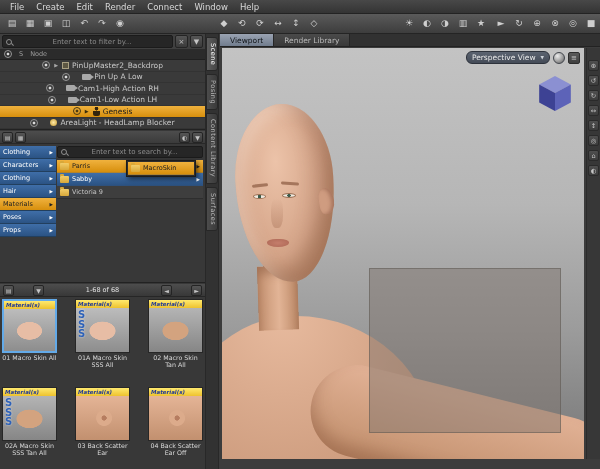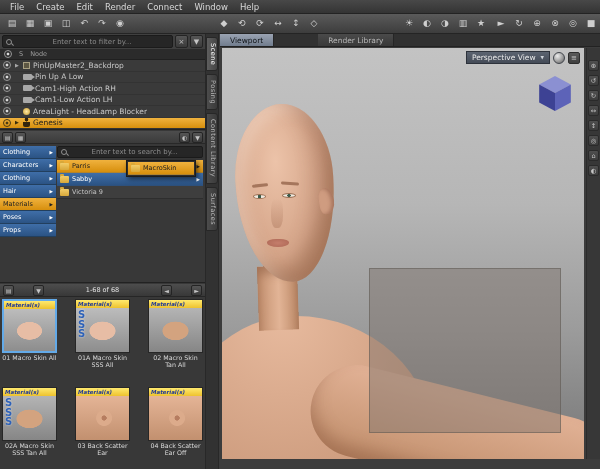--- a/index.html
+++ b/index.html
@@ -24,21 +24,21 @@
   .scene-pane{position:absolute;top:0;left:0;right:0;height:96px;border-bottom:1px solid #222;}
   .filter-row{display:flex;align-items:center;height:15px;padding:1px 2px;gap:2px;background:#404040;}
   .search-box{flex:1;display:flex;align-items:center;background:#262626;border:1px solid #1b1b1b;height:13px;border-radius:2px;padding:0 3px;gap:3px;min-width:0;}
   .mag{width:6px;height:6px;border:1px solid #8f8f8f;border-radius:50%;position:relative;flex:none;}
   .mag::after{content:"";position:absolute;width:3px;height:1px;background:#8f8f8f;transform:rotate(45deg);right:-2.5px;bottom:-1px;}
   .search-box input{flex:1;min-width:0;background:transparent;border:none;outline:none;color:#bbb;font-size:7px;font-family:inherit;text-align:center;}
   .search-box input::placeholder{color:#8a8a8a;}
   .sqbtn{width:13px;height:13px;background:linear-gradient(#565656,#3a3a3a);border:1px solid #242424;color:#c5c5c5;font-size:7px;display:flex;align-items:center;justify-content:center;flex:none;border-radius:2px;}
   .sqbtn.sm{width:11px;height:11px;font-size:6px;}
   .tree-header{height:11px;background:#2b2b2b;border-bottom:1px solid #202020;display:flex;align-items:center;font-size:6.5px;color:#9d9d9d;padding:0 4px;gap:7px;}
-  .tree-row{height:11.5px;display:flex;align-items:center;gap:3px;padding:0 3px;font-size:7.5px;color:#c8c8c8;background:#3a3a3a;border-bottom:1px solid #333;}
+  .tree-row{height:11.5px;display:flex;align-items:center;gap:3px;padding:0 3px;font-size:7.5px;color:#c8c8c8;background:#3a3a3a;border-bottom:1px solid #333;justify-content:center;}
   .tree-row.selected{background:linear-gradient(var(--accent,#f0b23e),var(--accent-dark,#d78f0d));color:#1c1c1c;}
   .tree-row .lbl,.folder-item .lbl,.cat-item .lbl{white-space:nowrap;overflow:hidden;text-overflow:ellipsis;}
   .eye{width:8px;height:8px;flex:none;border-radius:50%;border:1px solid #979797;background:radial-gradient(circle,#ddd 1.2px,transparent 1.7px);}
   .tree-row.selected .eye{border-color:#4a3a14;background:radial-gradient(circle,#4a3a14 1.2px,transparent 1.7px);}
   .exp{width:6px;font-size:5px;color:#a8a8a8;text-align:center;flex:none;line-height:1;}
   .tree-row.selected .exp{color:#3a2d0a;}
   .ic{flex:none;}
   .ic-prop{width:7px;height:7px;border:1px solid #a9a083;background:#5d5743;}
   .ic-cam{width:9px;height:6px;background:#a8a8a8;border-radius:1px;position:relative;}
   .ic-cam::after{content:"";position:absolute;right:-3px;top:1px;border-left:3px solid #a8a8a8;border-top:2px solid transparent;border-bottom:2px solid transparent;}
@@ -83,39 +83,39 @@
   .sss{position:absolute;z-index:2;left:2px;top:10px;width:9px;color:#2e62b8;font-weight:bold;font-size:10px;line-height:.95;word-break:break-all;text-shadow:0 0 2px rgba(255,255,255,.65);}
   .prod-caption{min-height:15px;font-size:6.3px;line-height:1.18;text-align:center;color:#dcdcdc;padding-top:1px;}
 
   
   .side-tabs{position:absolute;left:205px;top:34px;width:14px;bottom:0;background:#323232;border-left:1px solid #282828;border-right:1px solid #282828;display:flex;flex-direction:column;gap:3px;padding-top:3px;align-items:center;}
   .side-tab{writing-mode:vertical-rl;font-size:6.5px;color:#b8b8b8;background:linear-gradient(90deg,#4c4c4c,#3a3a3a);border:1px solid #272727;border-radius:0 3px 3px 0;padding:5px 0;width:12px;text-align:center;letter-spacing:.5px;}
   .side-tab.active{color:#fff;background:linear-gradient(90deg,#5e5e5e,#454545);}
 
   
   .viewport{position:absolute;left:220px;top:34px;right:0;bottom:0;background:#3c3c3c;}
-  .vp-tabs{height:13px;display:flex;background:#313131;border-bottom:1px solid #222;gap:44px;}
+  .vp-tabs{height:13px;display:flex;background:#313131;border-bottom:1px solid #222;}
   .vp-tab{padding:0 10px;font-size:7.5px;display:flex;align-items:center;color:#b8b8b8;background:linear-gradient(#4a4a4a,#393939);border-right:1px solid #262626;}
   .vp-tab.active{background:linear-gradient(#9aa3b2,#717d8e);color:#101418;}
   .vp-canvas{position:absolute;left:2px;top:14px;right:16px;bottom:10px;overflow:hidden;background:linear-gradient(180deg,#c3c3c3 0%,#b6b6b6 38%,#9c9c9c 68%,#777 100%);}
   .figure{position:absolute;inset:0;}
   .head{position:absolute;left:14px;top:56px;width:98px;height:178px;border-radius:50% 50% 46% 54%/42% 42% 56% 58%;transform:rotate(-3deg);background:radial-gradient(ellipse at 42% 32%,#ecc3a9,#d5a589 55%,#b2835f 92%);box-shadow:inset -14px -10px 20px rgba(115,66,45,.35),inset 9px 7px 14px rgba(255,242,228,.35);}
   .ear-r{position:absolute;left:97px;top:140px;width:15px;height:26px;background:#cf9c80;border-radius:50% 60% 60% 40%;box-shadow:inset -3px 0 4px rgba(130,80,60,.5);transform:rotate(-8deg);}
   .brow-l{position:absolute;left:30px;top:136px;width:16px;height:3px;background:#a5765c;border-radius:2px;transform:rotate(-6deg);}
   .brow-r{position:absolute;left:59px;top:134px;width:18px;height:3px;background:#a5765c;border-radius:2px;transform:rotate(4deg);}
   .eye-l{position:absolute;left:31px;top:146px;width:13px;height:5px;border-radius:50%;border:1px solid #9a7055;background:radial-gradient(circle at 50% 50%,#3a5a4a 1.5px,#efe9df 1.9px);}
   .eye-r{position:absolute;left:60px;top:145px;width:14px;height:5px;border-radius:50%;border:1px solid #9a7055;background:radial-gradient(circle at 50% 50%,#3a5a4a 1.5px,#efe9df 1.9px);}
   .nose{position:absolute;left:49px;top:150px;width:12px;height:30px;border-radius:40%;background:linear-gradient(rgba(0,0,0,0),rgba(148,92,66,.30));}
   .lips{position:absolute;left:45px;top:191px;width:22px;height:8px;border-radius:45% 45% 55% 55%;background:radial-gradient(#c47d6b,#ae6856);}
   .neck{position:absolute;left:36px;top:218px;width:40px;height:64px;background:linear-gradient(90deg,#c3906f,#e2b496 52%,#bd8a68);transform:rotate(-2deg);box-shadow:inset 0 8px 10px rgba(110,62,40,.35);}
   .torso{position:absolute;left:-40px;top:268px;width:252px;height:160px;border-radius:45% 55% 0 0/70% 80% 0 0;background:radial-gradient(ellipse at 40% 0%,#e7ba9e,#cf9e80 70%,#b78264);}
   .arm{position:absolute;left:90px;top:306px;width:305px;height:92px;border-radius:46px;transform:rotate(14deg);transform-origin:left center;background:linear-gradient(#e2b296,#c18f6c);box-shadow:inset 0 -11px 16px rgba(118,66,42,.35);}
   .arealight{position:absolute;left:147px;top:220px;width:192px;height:165px;background:rgba(126,116,108,.48);border:1px solid rgba(85,80,74,.45);}
   .vp-controls{position:absolute;top:3px;right:4px;display:flex;align-items:center;gap:3px;}
-  .cam-dd{display:flex;align-items:center;gap:5px;background:linear-gradient(#5b6370,#444b57);border:1px solid #2d323b;border-radius:0;height:13px;padding:0 5px;color:#ebebeb;font-size:7.5px;}
+  .cam-dd{display:flex;align-items:center;gap:5px;background:linear-gradient(#5b6370,#444b57);border:1px solid #2d323b;border-radius:6px;height:13px;padding:0 5px;color:#ebebeb;font-size:7.5px;}
   .cam-dd .caret{font-size:4.5px;color:#cfd4da;}
   .vp-ball{width:12px;height:12px;border-radius:50%;border:1px solid #43474e;background:radial-gradient(circle at 35% 30%,#ececec,#9b9b9b 58%,#585858);}
   .vp-menu-btn{width:12px;height:12px;background:linear-gradient(#5a5a5a,#3f3f3f);border:1px solid #2d2d2d;color:#ccc;font-size:7px;display:flex;align-items:center;justify-content:center;border-radius:2px;}
   .view-cube{position:absolute;top:26px;right:10px;width:38px;height:38px;}
   .vp-right-strip{position:absolute;top:14px;right:0;width:14px;bottom:10px;background:#373737;border-left:1px solid #2b2b2b;display:flex;flex-direction:column;align-items:center;padding-top:12px;gap:4px;}
   .vs-btn{width:11px;height:11px;font-size:6.5px;color:#c5c5c5;display:flex;align-items:center;justify-content:center;background:linear-gradient(#4f4f4f,#3c3c3c);border:1px solid #2a2a2a;border-radius:2px;}
 </style>
 </head>
 <body>
 
@@ -243,31 +243,31 @@
           <span class="exp"></span>
           <span class="ic ic-cam"></span>
           <span class="lbl">Cam1-High Action RH</span>
         </div>
         <div class="tree-row">
           <span class="eye"></span>
           <span class="exp"></span>
           <span class="ic ic-cam"></span>
           <span class="lbl">Cam1-Low Action LH</span>
         </div>
+        <div class="tree-row selected">
+          <span class="eye"></span>
+          <span class="exp">▶</span>
+          <span class="ic ic-fig"></span>
+          <span class="lbl">Genesis</span>
+        </div>
         <div class="tree-row">
           <span class="eye"></span>
           <span class="exp"></span>
           <span class="ic ic-light"></span>
           <span class="lbl">AreaLight - HeadLamp Blocker</span>
-        </div>
-        <div class="tree-row selected">
-          <span class="eye"></span>
-          <span class="exp">▶</span>
-          <span class="ic ic-fig"></span>
-          <span class="lbl">Genesis</span>
         </div>
       </div>
     </div>
 
     <div class="sc-pane">
       <div class="sc-toolbar">
         <div class="sqbtn sm">▤</div>
         <div class="sqbtn sm">▦</div>
         <div class="flex1"></div>
         <div class="sqbtn sm">◐</div>

